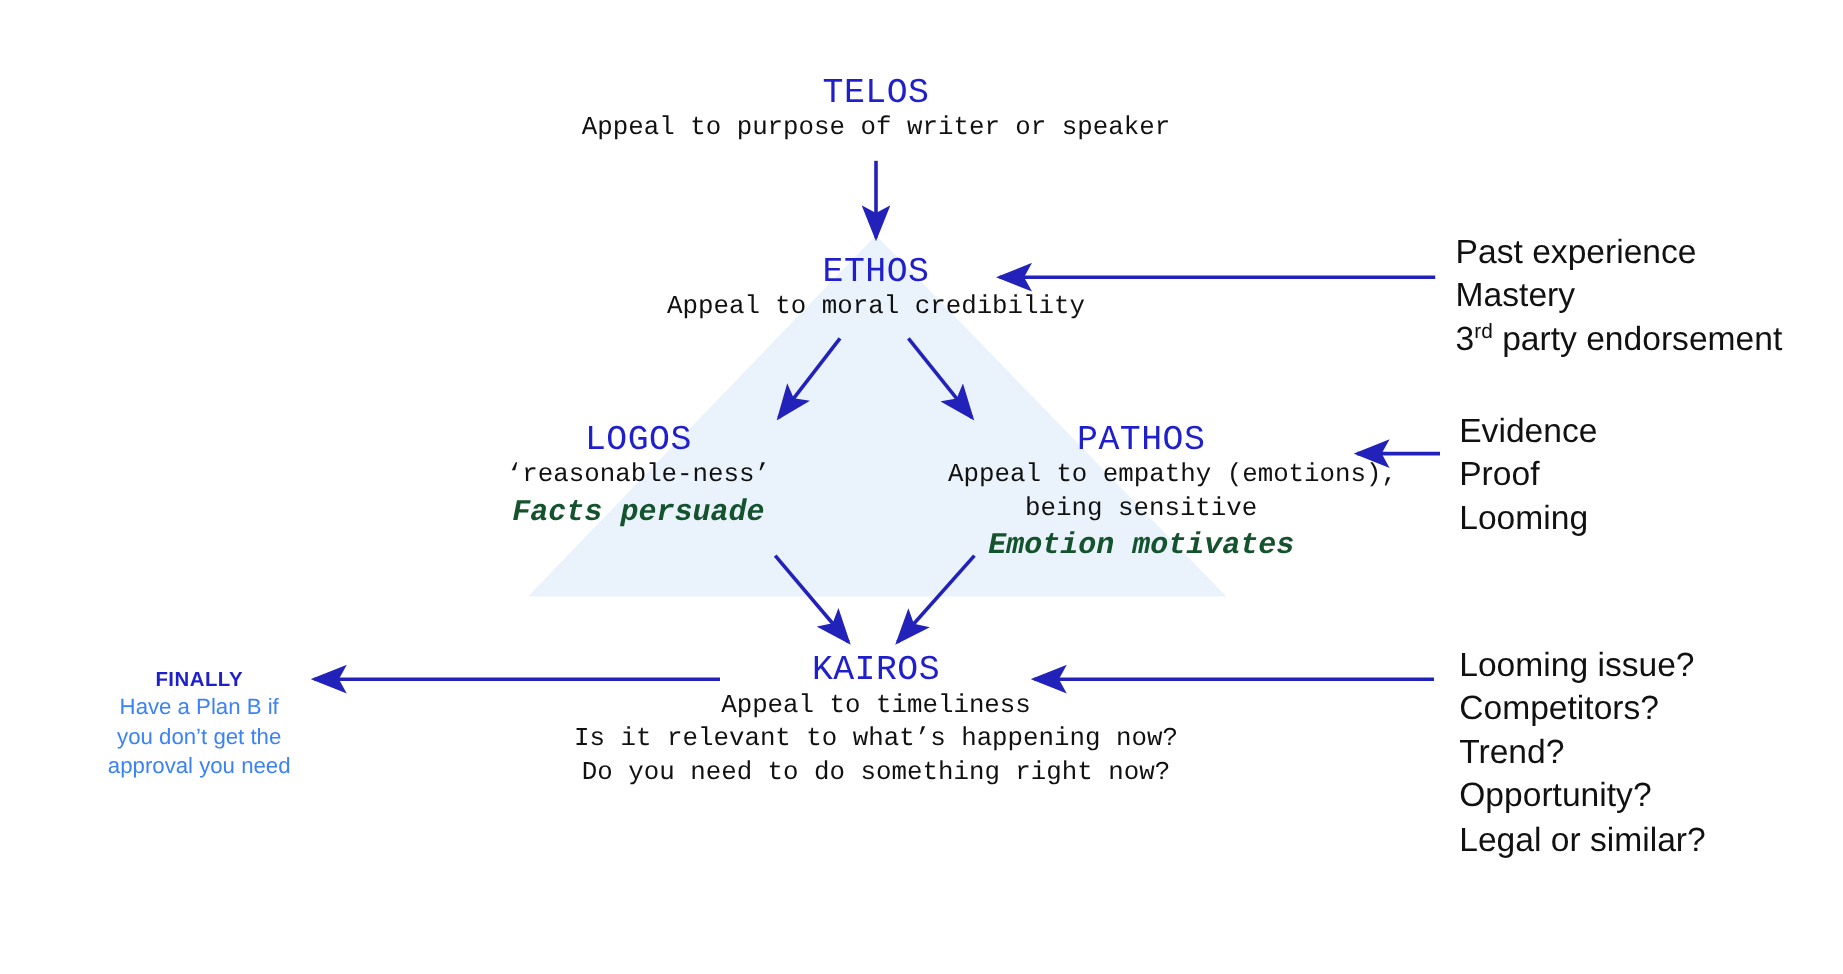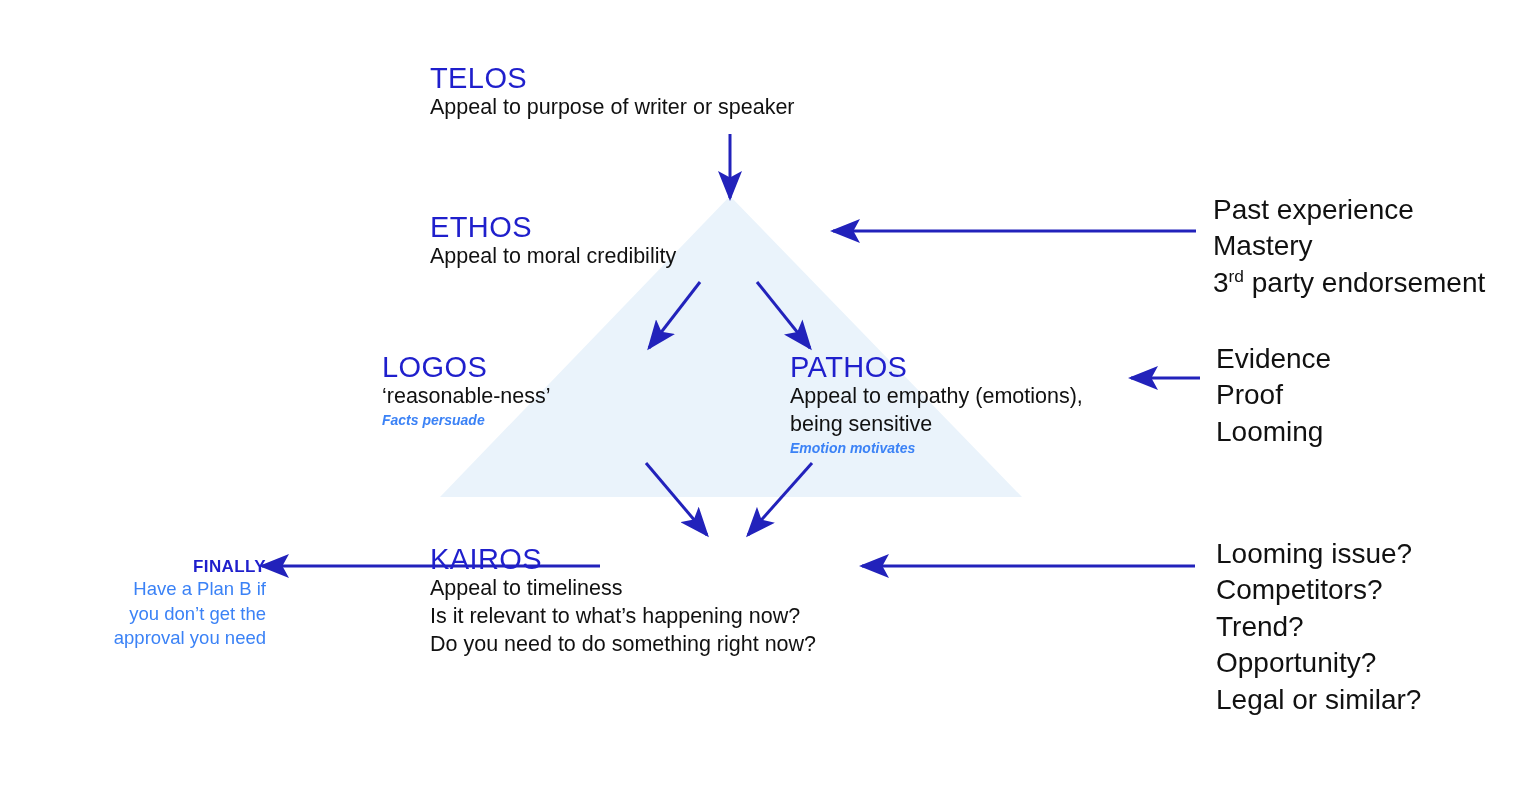--- a/index.html
+++ b/index.html
@@ -23,53 +23,55 @@
   }
   .svg-layer {
     position: absolute;
     left: 0; top: 0;
     width: 1536px;
     height: 812px;
     pointer-events: none;
   }
   .node {
     position: absolute;
+    text-align: center;
+    font-family: Liberation Mono, monospace;
   }
   .heading {
     color: #1f1fcc;
     font-size: 29px;
     letter-spacing: 0.4px;
     line-height: 1.12;
     white-space: nowrap;
   }
   .subtext {
     color: #111111;
     font-size: 21.5px;
     line-height: 1.30;
     white-space: nowrap;
   }
   .tagline {
-    color: #3b82f6;
-    font-size: 14px;
+    color: #14532d;
+    font-size: 25px;
     font-weight: bold;
     font-style: italic;
     line-height: 1.30;
     white-space: nowrap;
   }
   .side-list {
     position: absolute;
     text-align: left;
     color: #111111;
     font-size: 28px;
     line-height: 1.30;
     white-space: nowrap;
   }
   .finally-block {
     position: absolute;
-    text-align: right;
+    text-align: center;
     width: 200px;
   }
   .finally-title {
     color: #1f1fcc;
     font-size: 17px;
     font-weight: bold;
     letter-spacing: 0.4px;
     line-height: 1.25;
   }
   .finally-text {

